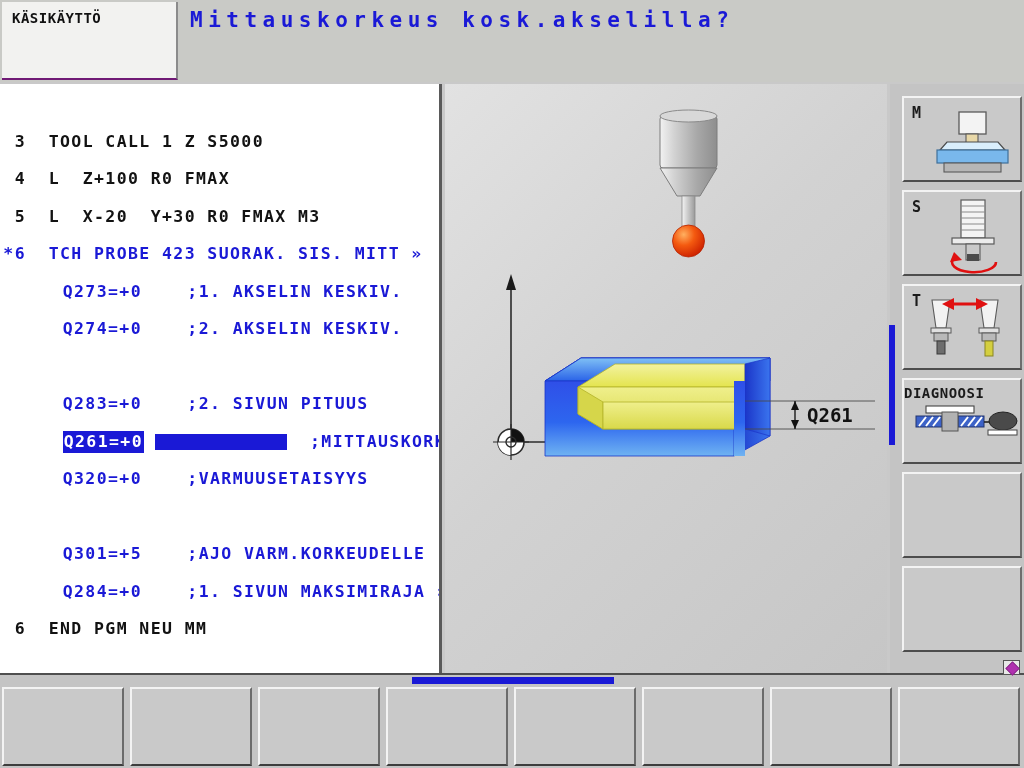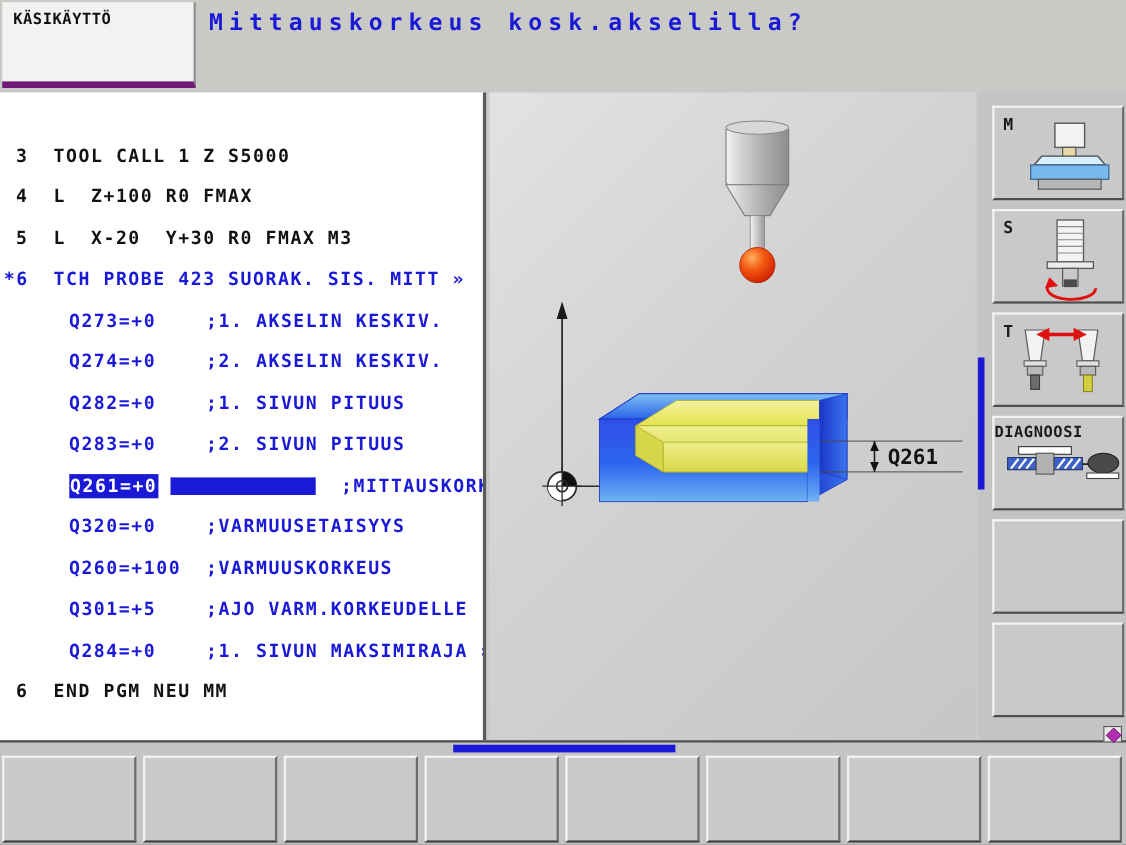--- a/index.html
+++ b/index.html
@@ -23,21 +23,21 @@
     position: absolute; left: 0; top: 0;
     width: 1024px; height: 82px;
     background: #c9cac6;
     box-sizing: border-box;
   }
   #mode-tab {
     position: absolute; left: 2px; top: 2px;
     width: 176px; height: 78px;
     background: #f2f2f0;
     border-right: 2px solid #8b8b8b;
-    border-bottom: 6px solid #701a75;
+    border-bottom: 2px solid #701a75;
     box-sizing: border-box;
   }
   #mode-tab-label {
     position: absolute; left: 10px; top: 8px;
     font-size: 14px;
     letter-spacing: 0.5px;
     color: #111;
     font-weight: bold;
     font-family: "DejaVu Sans Mono", monospace;
   }
@@ -212,25 +212,25 @@
     </div>
   </div>
 
   <div id="program-panel">
       <div class="pgm-line c-black" style="top: 47.5px;"><span class="num">3</span><span>  </span><span>TOOL CALL 1 Z S5000</span></div>
       <div class="pgm-line c-black" style="top: 85px;"><span class="num">4</span><span>  </span><span>L  Z+100 R0 FMAX</span></div>
       <div class="pgm-line c-black" style="top: 122.5px;"><span class="num">5</span><span>  </span><span>L  X-20  Y+30 R0 FMAX M3</span></div>
       <div class="pgm-line c-blue" style="top: 160px;"><span class="num">*6</span><span>  </span><span>TCH PROBE 423 SUORAK. SIS. MITT »</span></div>
       <div class="pgm-line c-blue indent" style="top: 197.5px;"><span class="num"></span><span>  </span><span>Q273=+0    ;1. AKSELIN KESKIV.</span></div>
       <div class="pgm-line c-blue indent" style="top: 235px;"><span class="num"></span><span>  </span><span>Q274=+0    ;2. AKSELIN KESKIV.</span></div>
-      <div class="pgm-line c-blue indent" style="top: 272.5px;"><span class="num"></span><span>  </span><span>Q282=+0    ;1. SIVUN PITUUS</span></div>
+      <div class="pgm-line c-blue indent" style="top: 272.5px;"><span class="num"></span><span>  </span></div>
       <div class="pgm-line c-blue indent" style="top: 310px;"><span class="num"></span><span>  </span><span>Q283=+0    ;2. SIVUN PITUUS</span></div>
       <div class="pgm-line c-blue indent" style="top: 347.5px;"><span class="num"></span><span>  </span><span class="hl-label">Q261=+0</span><span> </span><span class="hl-cursor"></span><span>  ;MITTAUSKORKEUS</span></div>
       <div class="pgm-line c-blue indent" style="top: 385px;"><span class="num"></span><span>  </span><span>Q320=+0    ;VARMUUSETAISYYS</span></div>
-      <div class="pgm-line c-blue indent" style="top: 422.5px;"><span class="num"></span><span>  </span><span>Q260=+100  ;VARMUUSKORKEUS</span></div>
+      <div class="pgm-line c-blue indent" style="top: 422.5px;"><span class="num"></span><span>  </span></div>
       <div class="pgm-line c-blue indent" style="top: 460px;"><span class="num"></span><span>  </span><span>Q301=+5    ;AJO VARM.KORKEUDELLE</span></div>
       <div class="pgm-line c-blue indent" style="top: 497.5px;"><span class="num"></span><span>  </span><span>Q284=+0    ;1. SIVUN MAKSIMIRAJA »</span></div>
       <div class="pgm-line c-black" style="top: 535px;"><span class="num">6</span><span>  </span><span>END PGM NEU MM</span></div>
     </div>
 
   <div id="graphic-panel">
     <svg id="graphic-svg" width="442" height="589" viewBox="0 0 442 589">
       <defs>
         <linearGradient id="gBlueTop" x1="0" y1="0" x2="0" y2="1">
           <stop offset="0%" stop-color="#7fc0f5"></stop>

